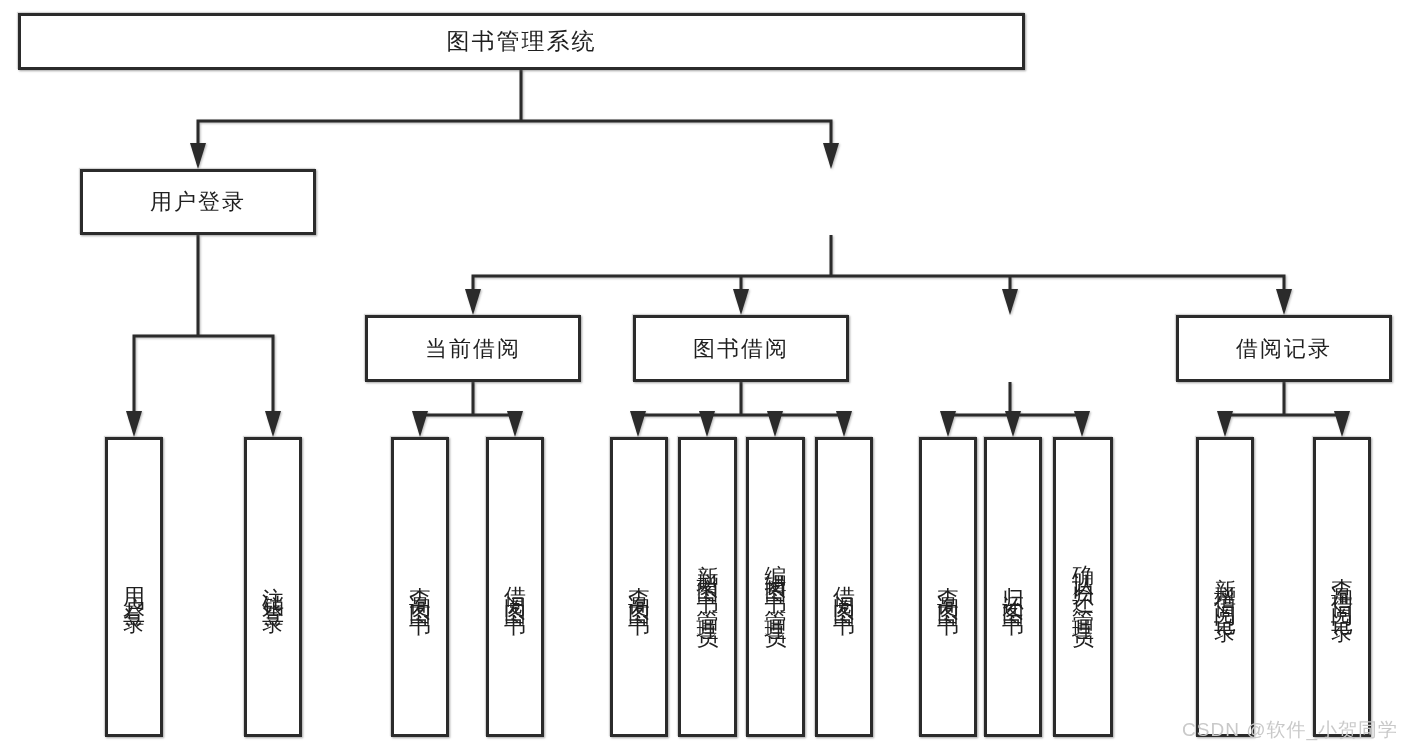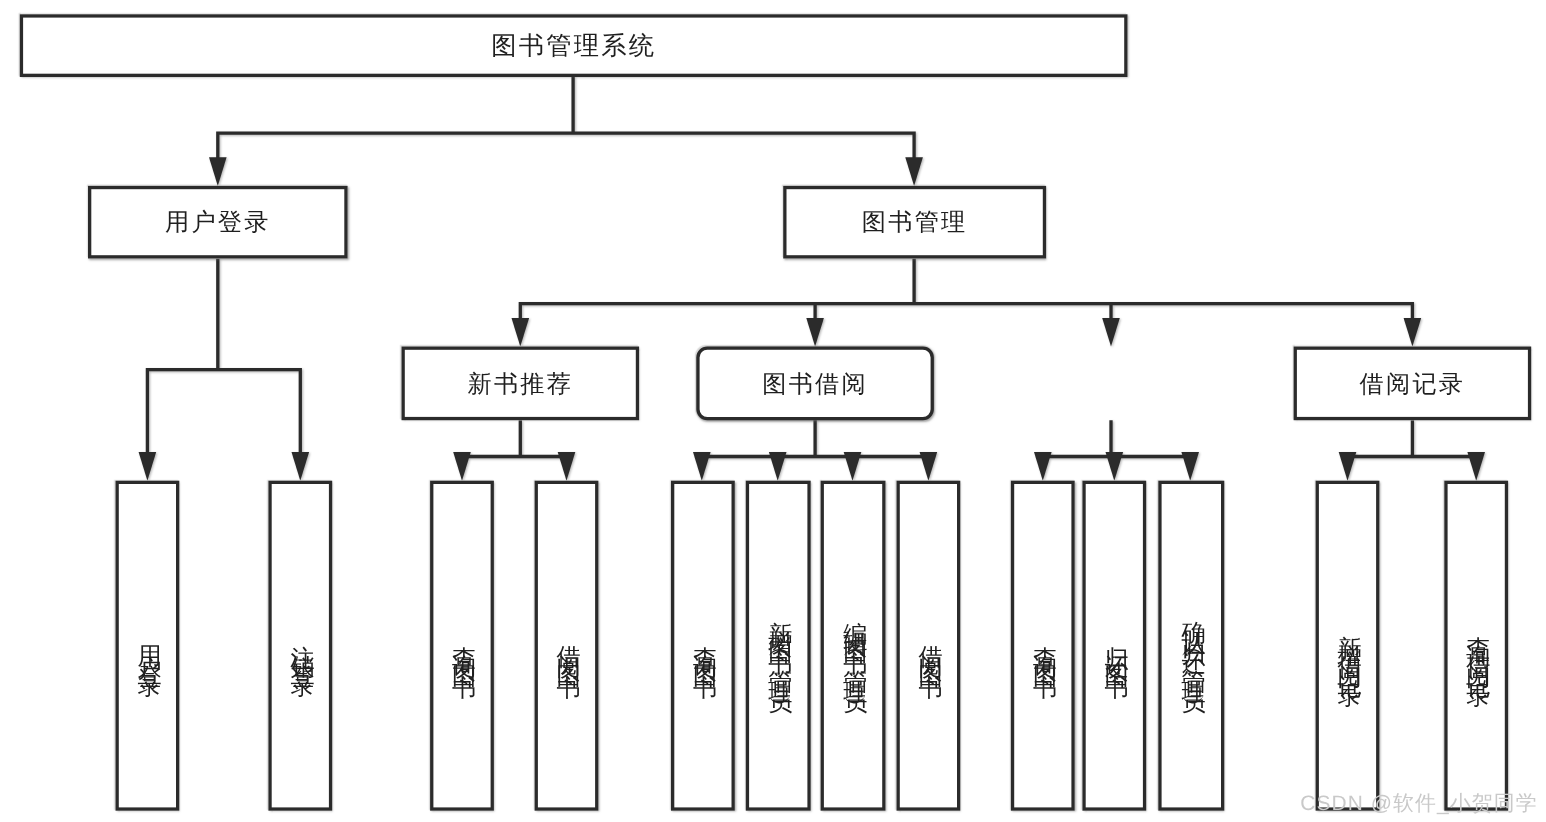--- a/index.html
+++ b/index.html
@@ -24,21 +24,20 @@
   .node {
     position: absolute;
     box-sizing: border-box;
     background: #ffffff;
     border: 3px solid #2b2b2b;
     display: flex;
     align-items: center;
     justify-content: center;
     color: #1f1f1f;
     box-shadow: 1px 1px 2px rgba(90,90,90,0.55), -1px -1px 1px rgba(150,150,150,0.35);
-    font-family: Liberation Mono, monospace;
   }
   .node.h span {
     font-size: 22px;
     letter-spacing: 2px;
     white-space: nowrap;
   }
   .node.root span {
     font-size: 23px;
     letter-spacing: 2px;
   }
@@ -99,28 +98,25 @@
     </g>
   </svg>
 
   <div class="node h root" style="left:18px; top:13px; width:1007px; height:57px;">
     <span>图书管理系统</span>
   </div>
 
   <div class="node h" style="left:80px; top:169px; width:236px; height:66px;">
     <span>用户登录</span>
   </div>
-  <div class="node h" style="left:712px; top:169px; width:239px; height:66px;">
-    <span>图书管理</span>
-  </div>
 
   <div class="node h" style="left:365px; top:315px; width:216px; height:67px;">
-    <span>新书推荐</span>
+    <span>当前借阅</span>
   </div>
-  <div class="node h" style="left:633px; top:315px; width:216px; height:67px;border-radius:10px;">
+  <div class="node h" style="left:633px; top:315px; width:216px; height:67px;">
     <span>图书借阅</span>
   </div>
   <div class="node h" style="left:1176px; top:315px; width:216px; height:67px;">
     <span>借阅记录</span>
   </div>
 
   <div class="node v" style="left:105px; top:437px; width:58px; height:300px;">
     <span>用户登录</span>
   </div>
   <div class="node v" style="left:244px; top:437px; width:58px; height:300px;">

